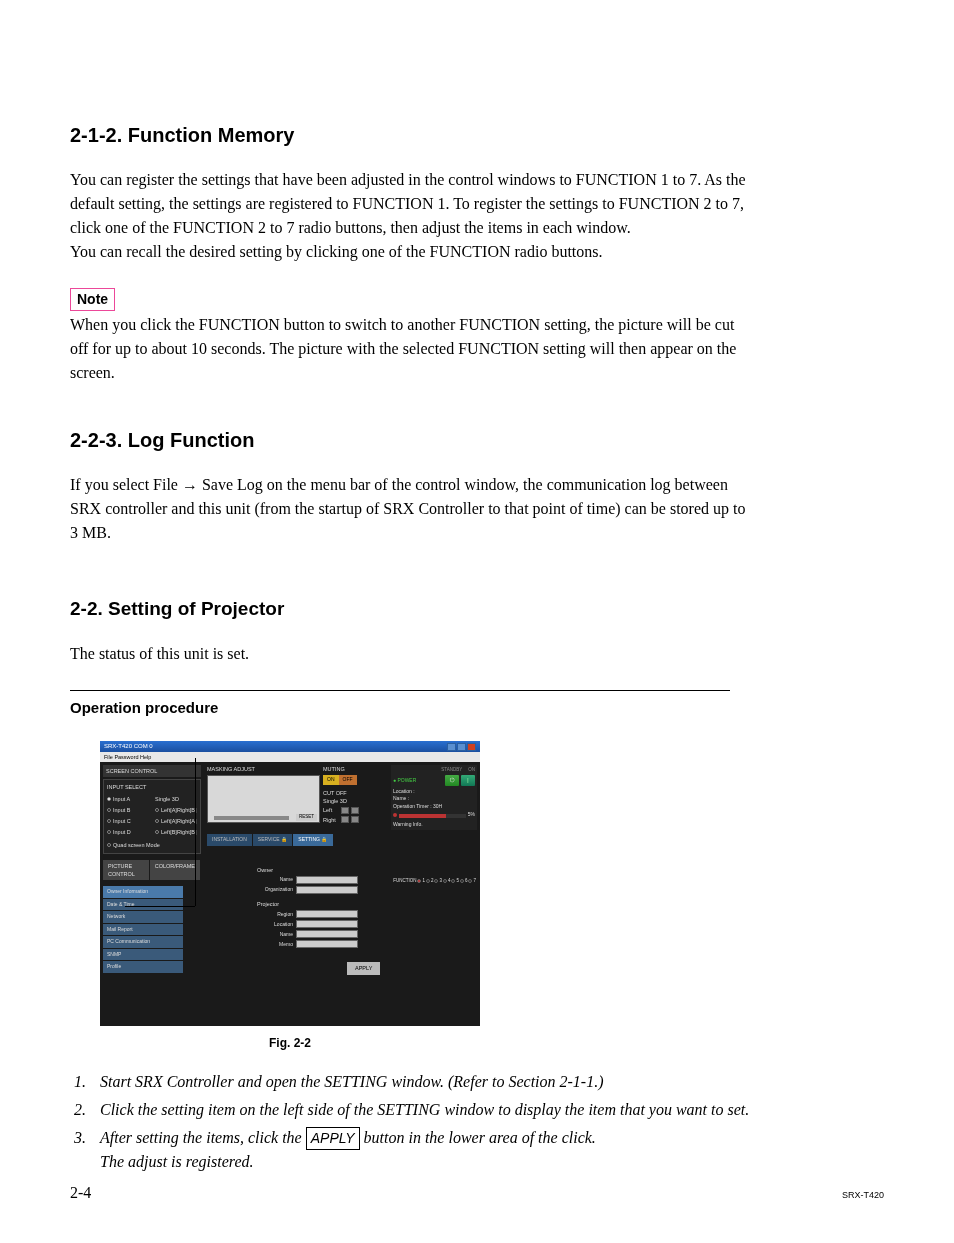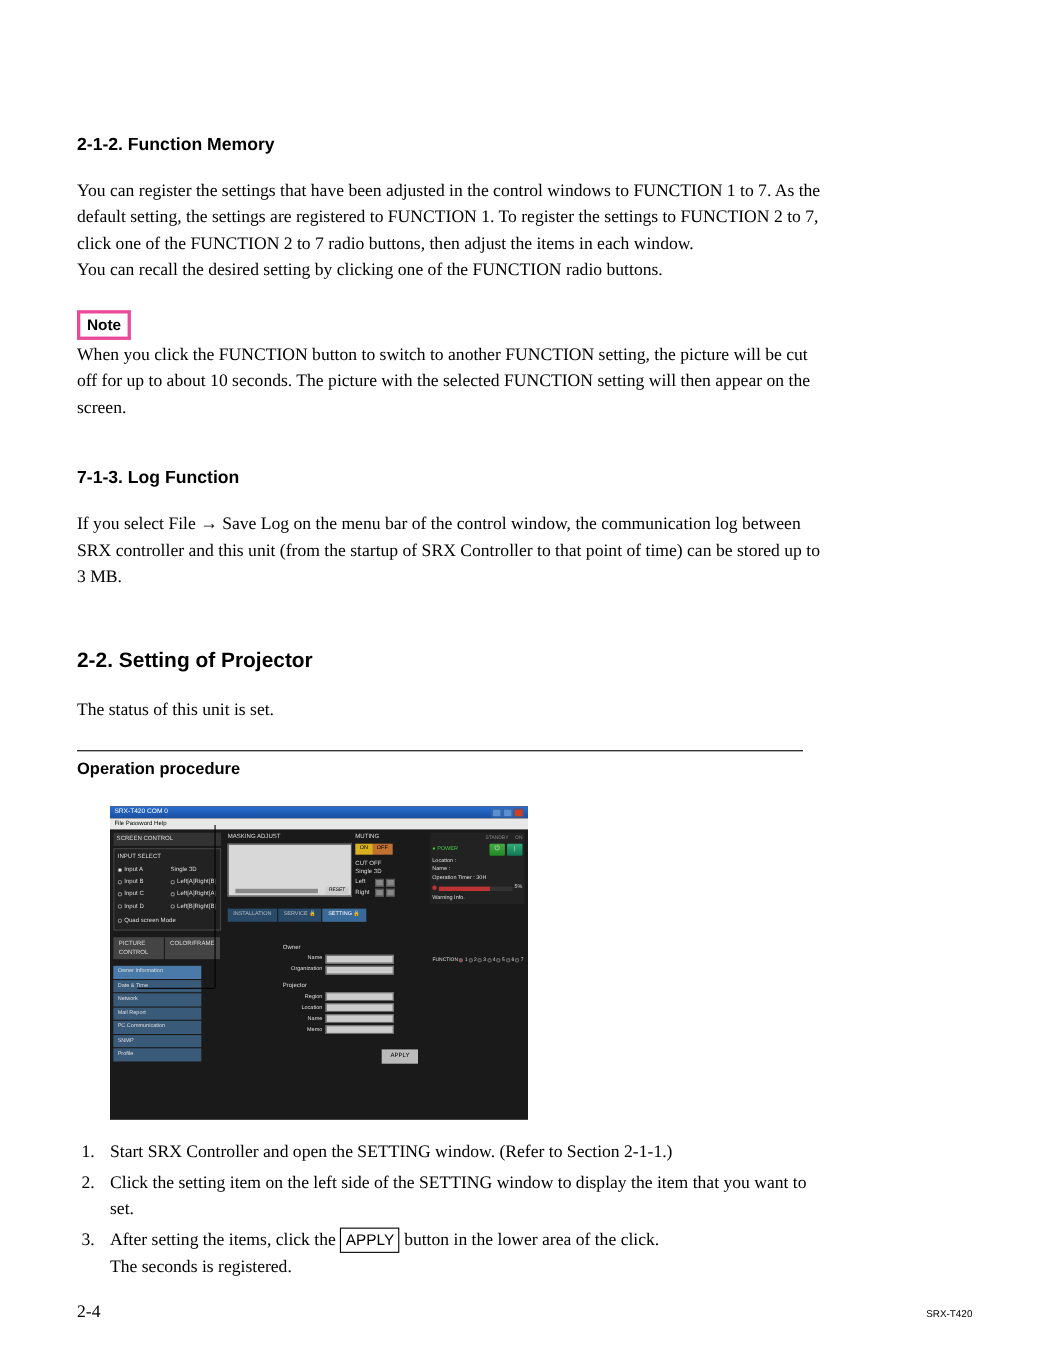--- a/index.html
+++ b/index.html
@@ -10,33 +10,33 @@
     color: #000;
     background: #fff;
     width: 954px;
     height: 1243px;
     padding: 120px 70px 40px 70px;
     position: relative;
   }
   .section-heading {
     font-family: Arial, Helvetica, sans-serif;
     font-weight: bold;
-    font-size: 16px;
+    font-size: 20px;
     margin-bottom: 18px;
   }
   .section-heading-lg {
     font-family: Arial, Helvetica, sans-serif;
     font-weight: bold;
     font-size: 19px;
     margin-top: 50px;
     margin-bottom: 18px;
   }
   .para { margin-bottom: 0; max-width: 680px; }
   .note-box {
-    border: 3px solid #ec4899;
+    border: 1px solid #ec4899;
     display: inline-block;
     padding: 0 6px;
     font-family: Arial, Helvetica, sans-serif;
     font-weight: bold;
     font-size: 14px;
     margin-top: 24px;
     margin-bottom: 2px;
   }
   .gap { height: 40px; }
   .subhead-line {
@@ -130,21 +130,21 @@
   .fig-caption {
     font-family: Arial, Helvetica, sans-serif;
     font-weight: bold;
     font-size: 12px;
     text-align: center;
     width: 380px;
     margin-left: 30px;
     margin-top: 8px;
   }
   ol.steps { margin-top: 18px; padding-left: 0; list-style: none; counter-reset: step; max-width:680px;}
-  ol.steps > li { counter-increment: step; position:relative; padding-left:30px; margin-bottom:4px;}
+  ol.steps > li { counter-increment: step; position:relative; padding-left:30px; margin-bottom:4px;font-style:italic;}
   ol.steps > li::before { content: counter(step) "."; position:absolute; left:4px;}
   .apply-box { border:1px solid #000; padding:0 4px; font-family: Arial, sans-serif; font-size:14px; display:inline-block; vertical-align:baseline;}
   .footer { position:absolute; bottom:38px; left:70px; right:70px; display:flex; justify-content:space-between; align-items:baseline;}
   .page-no { font-size:16px;}
   .model { font-family: Arial, sans-serif; font-size:9px;}
 </style>
 </head>
 <body>
 
 
@@ -152,21 +152,21 @@
 
 <div class="section-heading">2-1-2.  Function Memory</div>
 <p class="para">You can register the settings that have been adjusted in the control windows to FUNCTION 1 to 7. As the default setting, the settings are registered to FUNCTION 1. To register the settings to FUNCTION 2 to 7, click one of the FUNCTION 2 to 7 radio buttons, then adjust the items in each window.</p>
 <p class="para">You can recall the desired setting by clicking one of the FUNCTION radio buttons.</p>
 <div class="note-box">Note</div>
 <p class="para">When you click the FUNCTION button to switch to another FUNCTION setting, the picture will be cut off for up to about 10 seconds. The picture with the selected FUNCTION setting will then appear on the screen.</p>
 
 <div class="gap"></div>
 
 
-<div class="section-heading">7-1-3.  Log Function</div>
+<div class="section-heading">2-2-3.  Log Function</div>
 <p class="para">If you select File → Save Log on the menu bar of the control window, the communication log between SRX controller and this unit (from the startup of SRX Controller to that point of time) can be stored up to 3 MB.</p>
 
 
 <div class="section-heading-lg">2-2.   Setting of Projector</div>
 <p class="para">The status of this unit is set.</p>
 
 <div class="subhead-line">
   <div class="subhead">Operation procedure</div>
 </div>
 
@@ -357,28 +357,29 @@
           </div>
           <div class="ss-apply">APPLY</div>
         </div>
       </div>
     </div>
   </div>
 
   <div class="pointer-line" style="left:125px; top:17px; width:1px; height:148px;"></div>
   <div class="pointer-line" style="left:55px; top:165px; width:70px; height:1px;"></div>
 
+  <div class="fig-caption">Fig. 2-2</div>
 </div>
 
 <ol class="steps">
   <li>Start SRX Controller and open the SETTING window. (Refer to Section 2-1-1.)</li>
   <li>Click the setting item on the left side of the SETTING window to display the item that you want to set.</li>
   <li>
     <span>After setting the items, click the </span><span class="apply-box">APPLY</span><span> button in the lower area of the click.</span><br>
-    <span>The seconds is registered.</span>
+    <span>The adjust is registered.</span>
   </li>
 </ol>
 
 <div class="footer">
   <span class="page-no">2-4</span>
   <span class="model">SRX-T420</span>
 </div>
 
 
 

